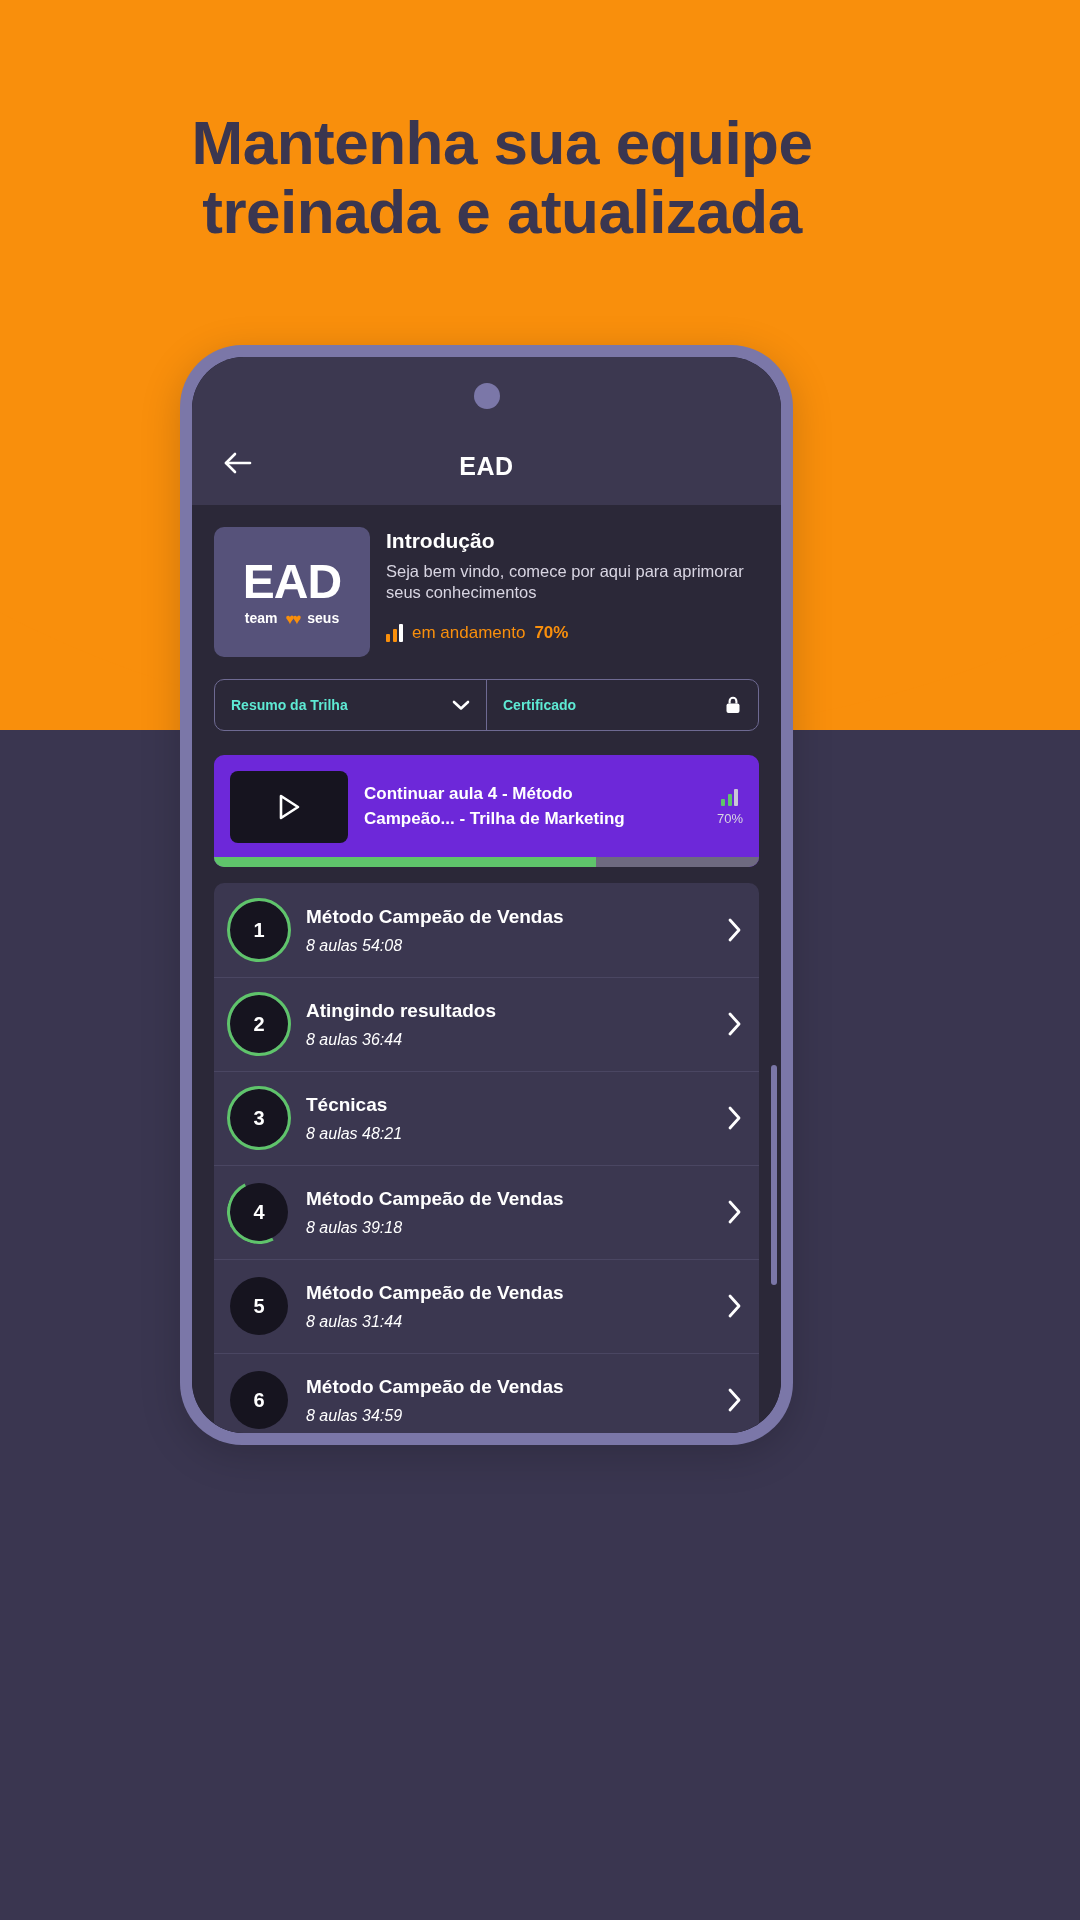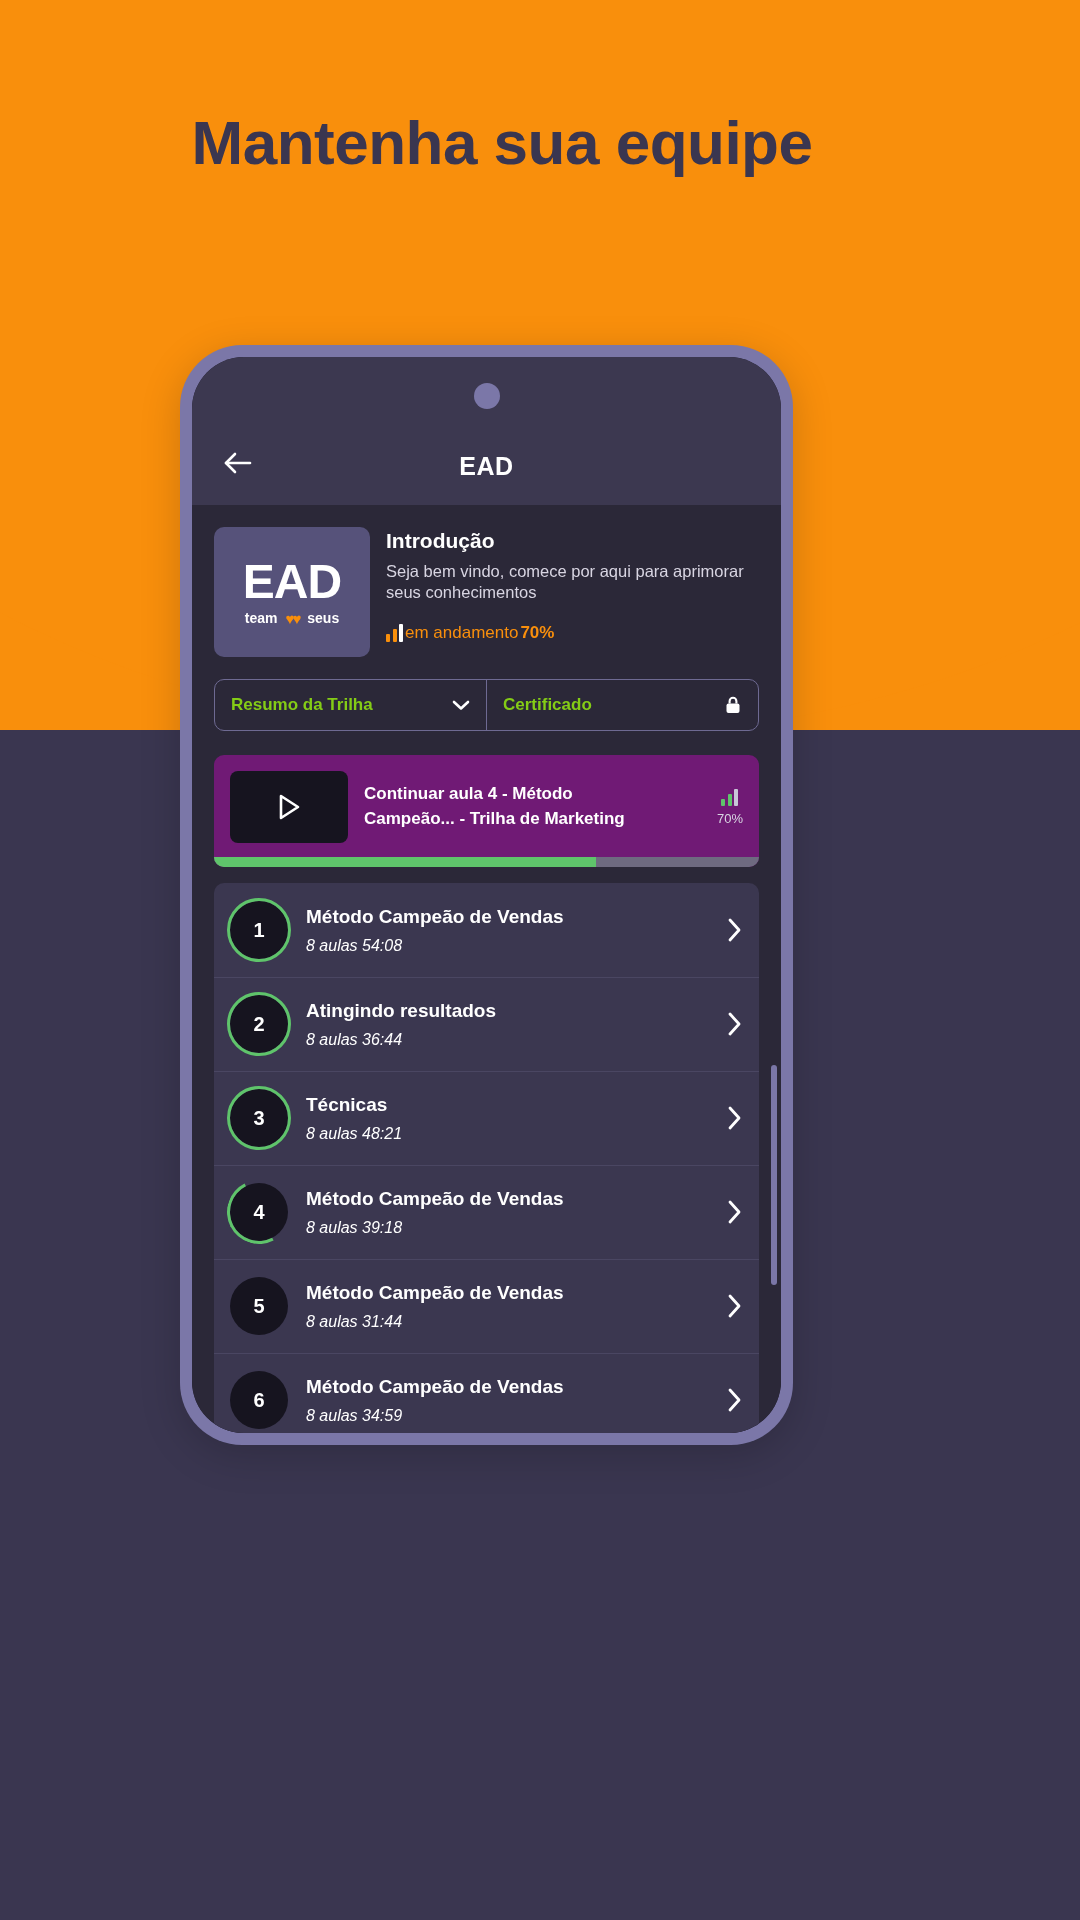--- a/index.html
+++ b/index.html
@@ -110,21 +110,21 @@
   #course-logo .sub {
     display:flex; align-items:center; gap:8px;
     color:#fff; font-size:14px; font-weight:bold;
   }
   #course-logo .sub .mark { color:#F98F0C; font-size:15px; letter-spacing:-2px; }
 
   #course-info { flex:1; min-width:0; padding-top:2px; }
   #course-title { color:#fff; font-size:21px; font-weight:bold; margin-bottom:8px; }
   #course-desc { color:#D8D5E2; font-size:16.5px; line-height:1.28; }
   #course-status {
-    display:flex; align-items:center; gap:2px;
+    display:flex; align-items:center; gap:9px;
     margin-top:20px;
   }
   .bars { display:flex; align-items:flex-end; gap:2.5px; height:18px; }
   .bars i { width:4px; border-radius:1px; display:block; }
   .bars i:nth-child(1){ height:8px;  background:#F98F0C; }
   .bars i:nth-child(2){ height:13px; background:#F98F0C; }
   .bars i:nth-child(3){ height:18px; background:#FFFFFF; }
   #status-label { color:#F98F0C; font-size:17px; }
   #status-pct { color:#F98F0C; font-size:17px; font-weight:bold; }
 
@@ -132,28 +132,28 @@
   #tabs {
     margin:4px 22px 0 22px;
     border:1.5px solid #6E6A92;
     border-radius:10px;
     display:flex; overflow:hidden;
     height:52px;
   }
   .tab {
     flex:1; display:flex; align-items:center; justify-content:space-between;
     padding:0 16px;
-    color:#84cc16; font-size:17px; font-weight:bold;
+    color:#5eead4; font-size:14px; font-weight:bold;
   }
   .tab + .tab { border-left:1.5px solid #6E6A92;align-items:center; }
 
   
   #continue-card {
     margin:24px 22px 0 22px;
-    background:#701a75;
+    background:#6d28d9;
     border-radius:10px;
     overflow:hidden;
   }
   #continue-row { display:flex; align-items:center; gap:16px; padding:16px 16px 14px 16px; }
   #continue-thumb {
     width:118px; height:72px; flex:none;
     background:#16141F; border-radius:8px;
     display:flex; align-items:center; justify-content:center;
   }
   #continue-text { flex:1; min-width:0; color:#fff; font-size:17px; font-weight:bold; line-height:1.45; }
@@ -213,20 +213,21 @@
 </style>
 </head>
 <body>
 
 <div id="bg-base"></div>
 <div id="bg-dark"></div>
 <div id="bg-orange-circle"></div>
 
 <div id="headline">
   <span class="l">Mantenha sua equipe</span>
+  <span class="l">treinada e atualizada</span>
 </div>
 
 <div id="phone">
   <div id="phone-body">
     <div id="camera-dot"></div>
 
     <div id="app">
 
       <div id="app-header">
         <div id="back-btn">

